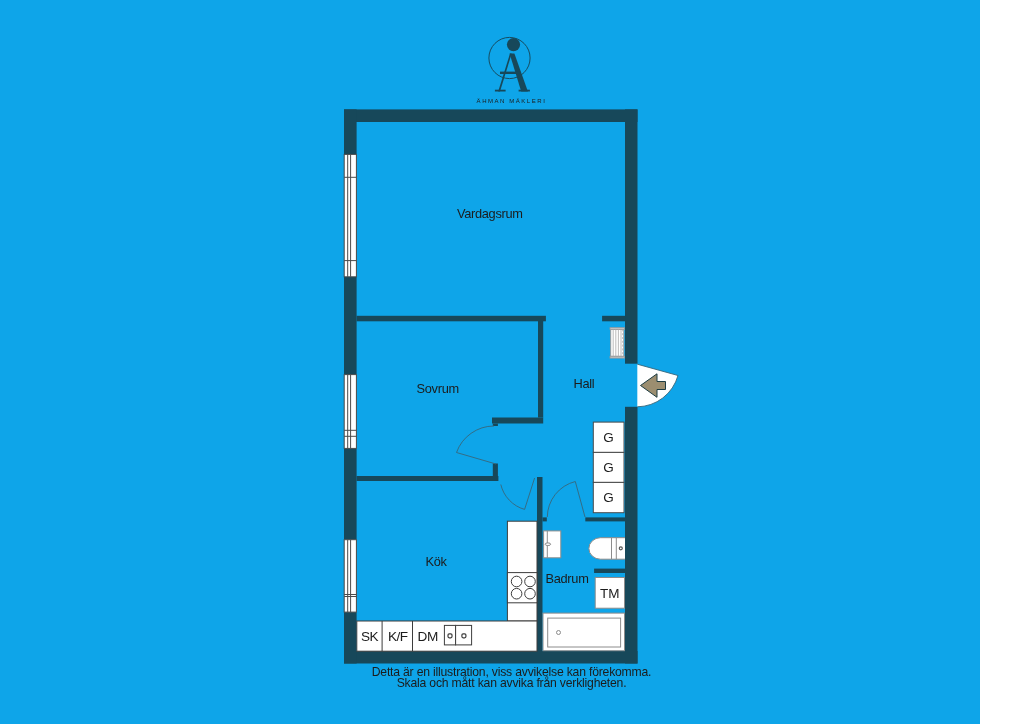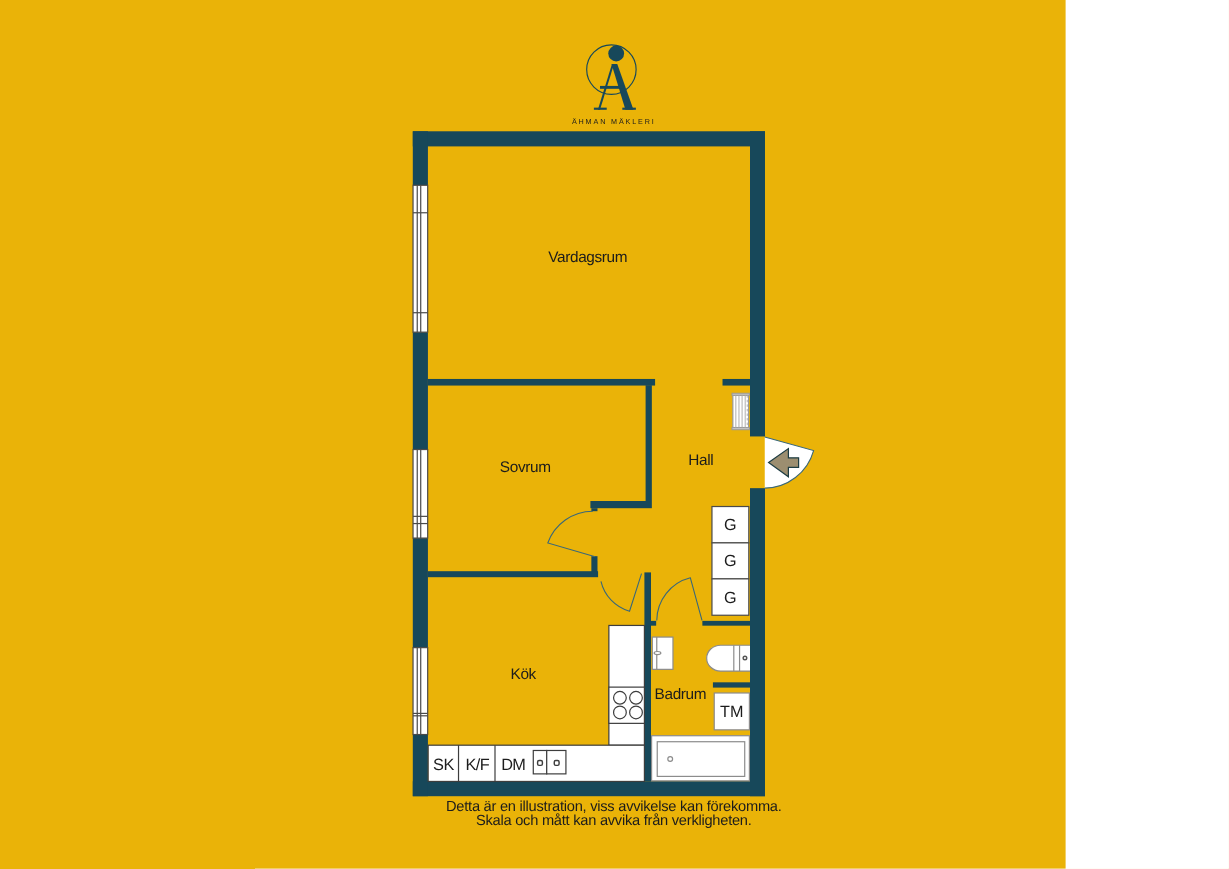--- a/index.html
+++ b/index.html
@@ -1,16 +1,16 @@
 <!DOCTYPE html>
 <html><head>
 <meta charset="utf-8">
 <style>
   html,body{margin:0;padding:0;background:#ffffff;}
-  .page{position:relative;width:888px;height:724px;background:#eab308;overflow:hidden;}
+  .page{position:relative;width:980px;height:724px;background:#0ea5e9;overflow:hidden;}
   svg{position:absolute;left:0;top:0;}
   text{font-family:"Liberation Sans",sans-serif;fill:#1c1c1c;}
 </style>
 </head>
 <body>
 <div class="page">
 <svg width="1024" height="724" viewBox="0 0 1024 724">
 
 <g fill="#17485a" stroke="none">
 

